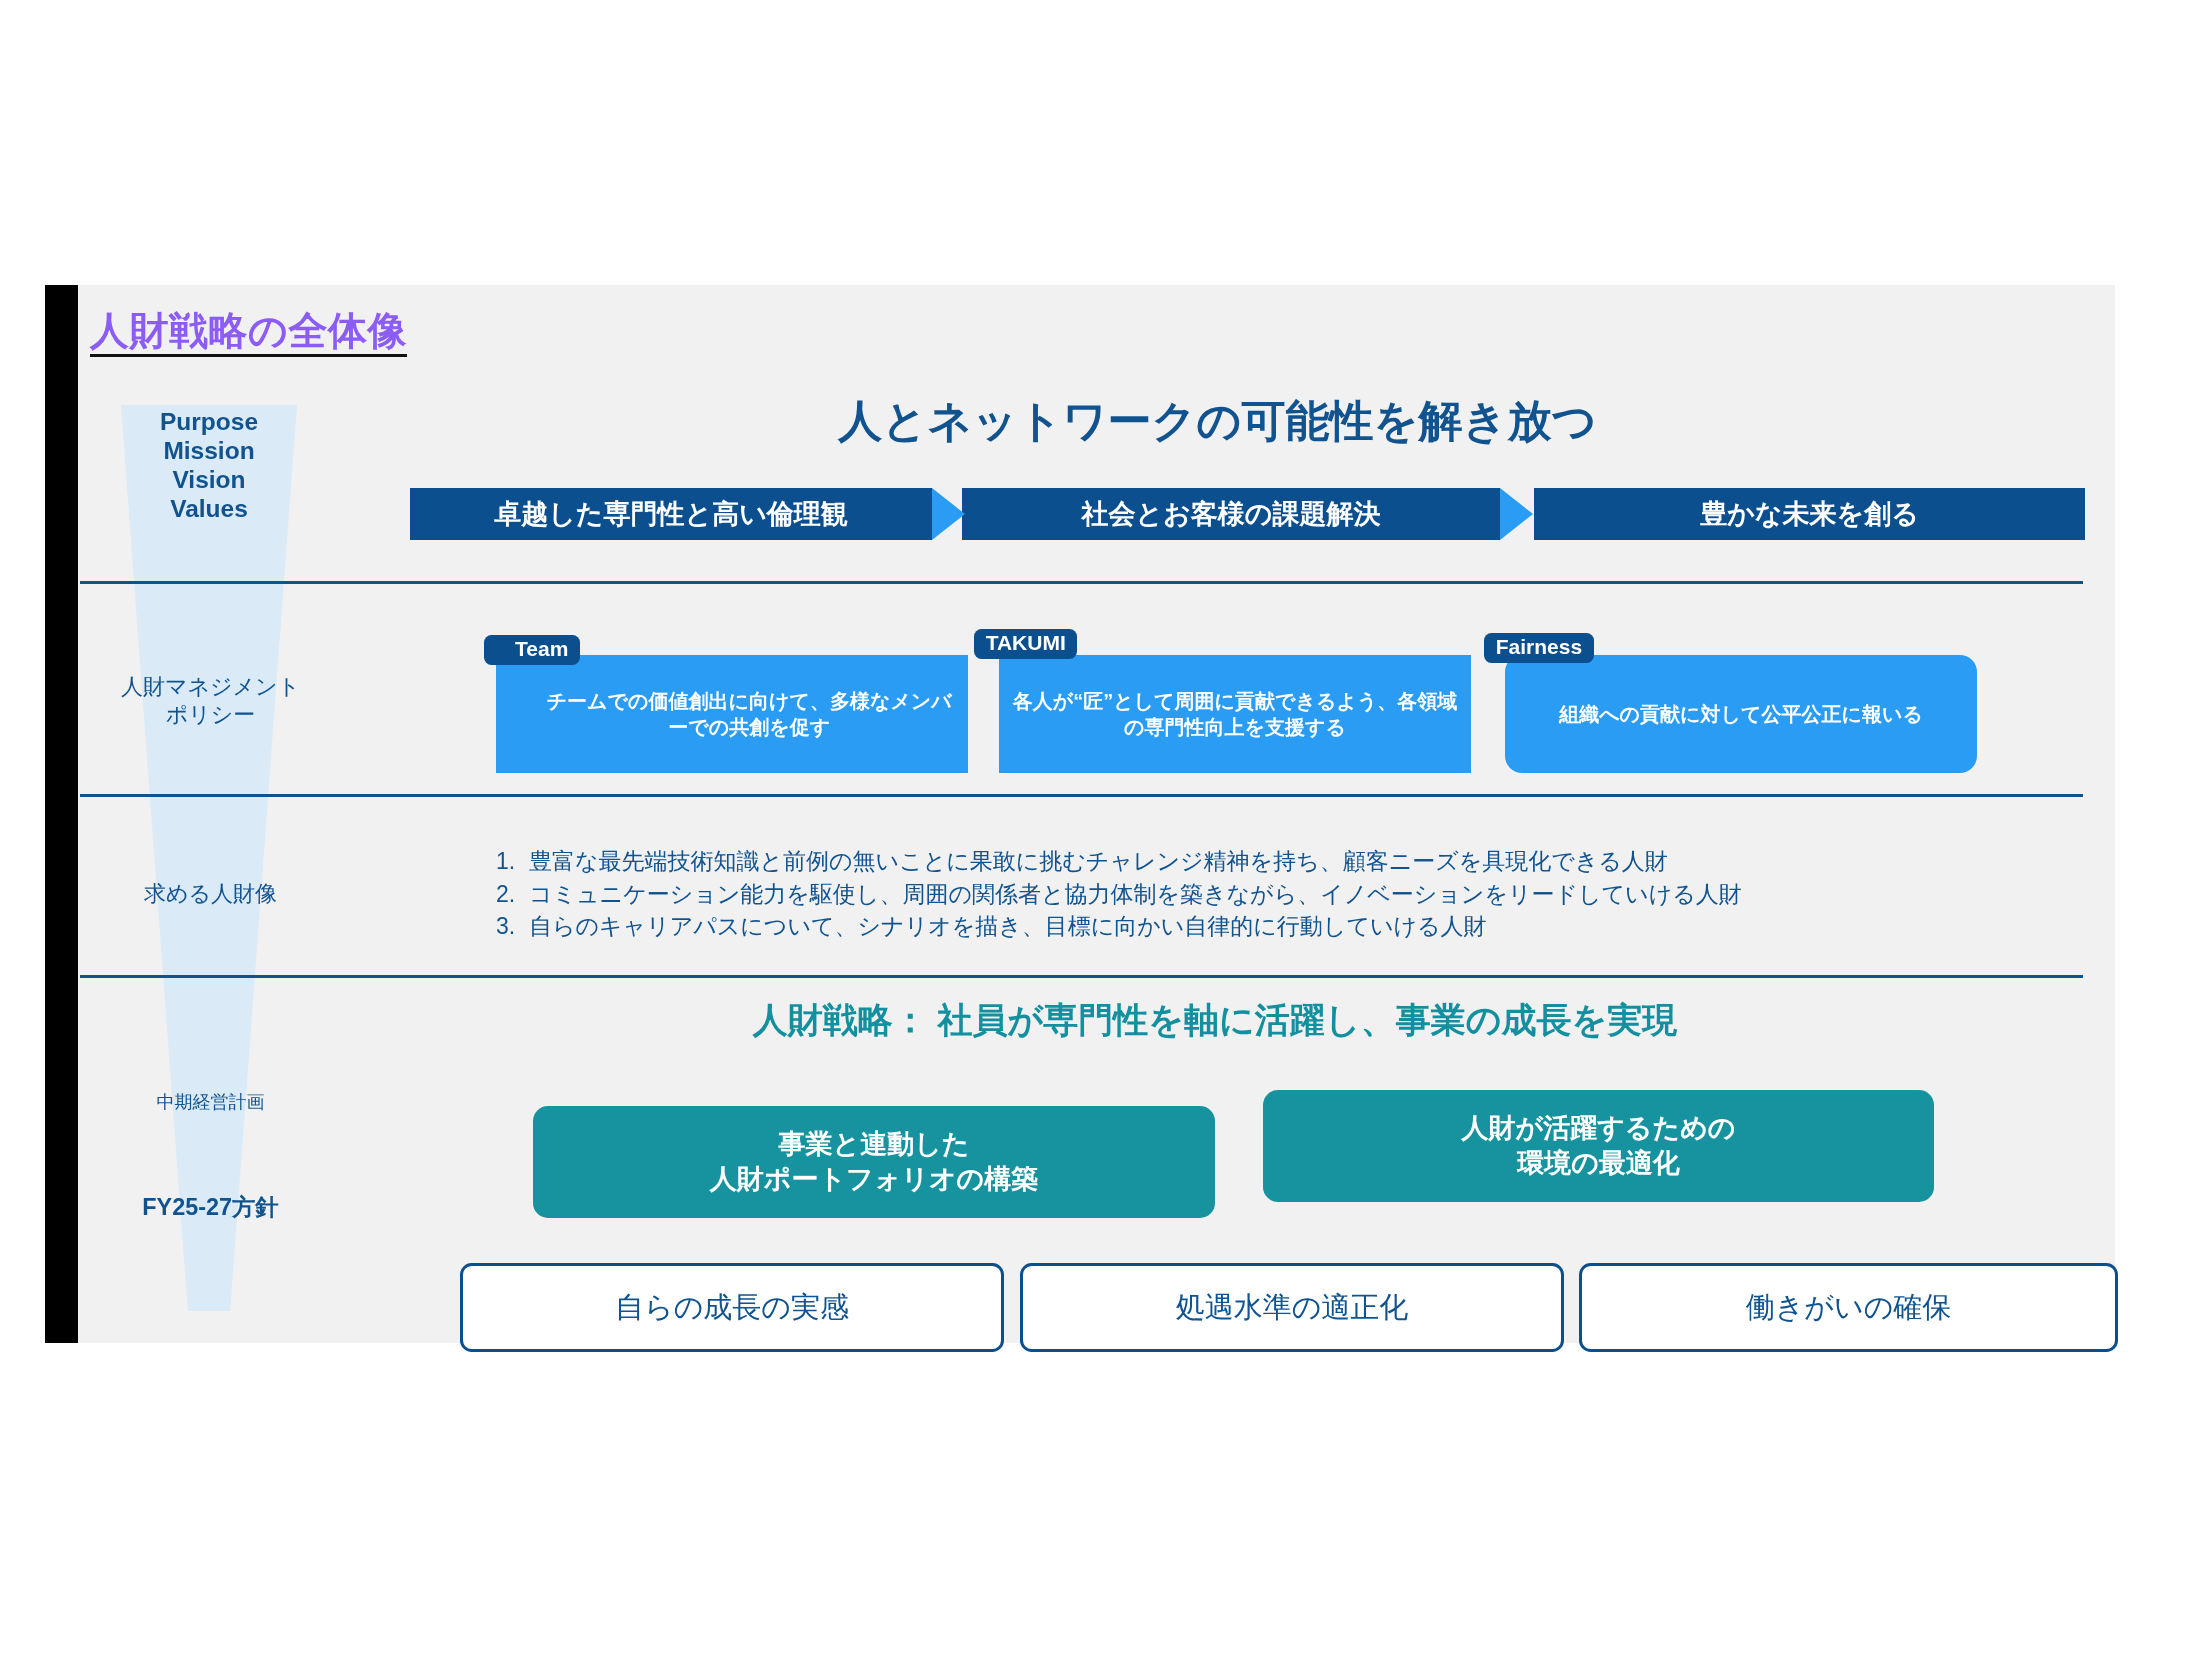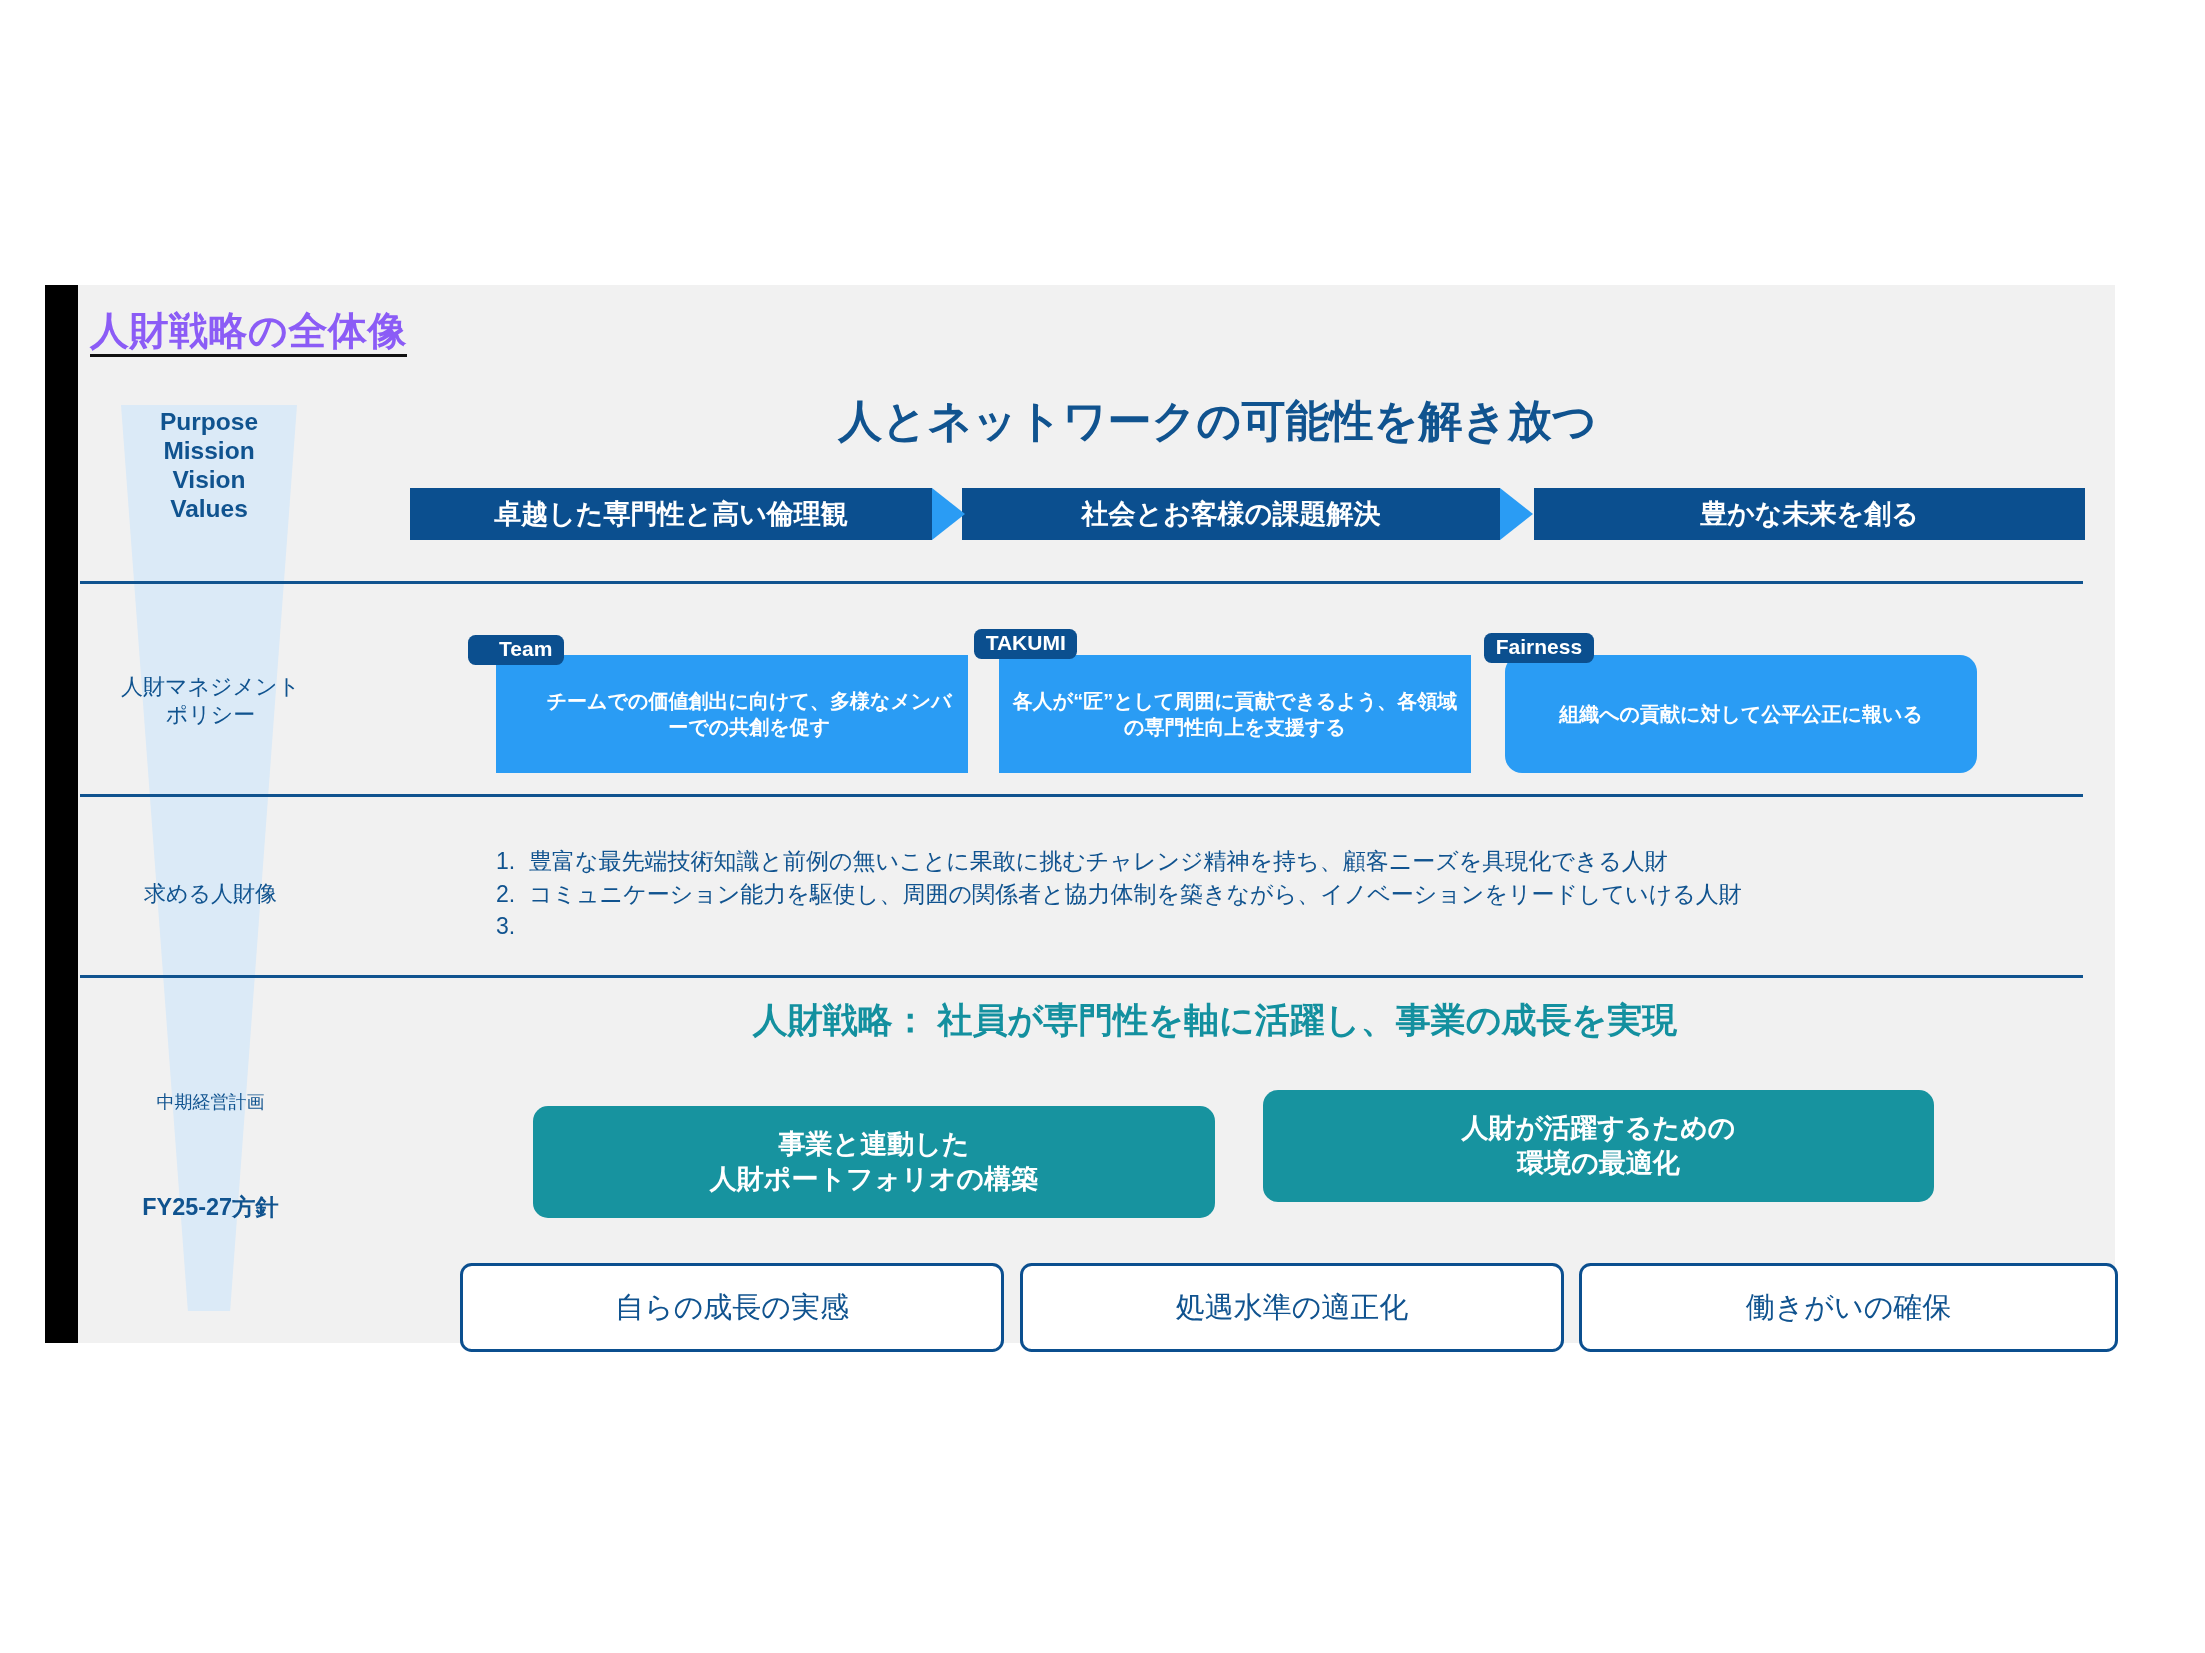--- a/index.html
+++ b/index.html
@@ -90,21 +90,21 @@
     font-size:20px;font-weight:bold;line-height:1.3;text-align:center;
     display:flex;align-items:center;justify-content:center;
     padding:0 9.6px;box-sizing:border-box;z-index:3;
   }
   .policy-tab{
     position:absolute;background:#0b4f8f;color:#ffffff;
     font-size:21px;font-weight:bold;border-radius:7.5px;
     padding:2.1px 11.7px 4.3px 11.7px;z-index:5;white-space:nowrap;
   }
   #card1{left:496px;top:655px;width:472px;height:118px;padding-left:44px;}
-  #tab1 {left:468px;top:635px;padding-left:31px;}
+  #tab1 {left:484px;top:635px;padding-left:31px;}
   #card2{left:999px;top:655px;width:472px;height:118px;}
   #tab2 {left:974px;top:629px;}
   #card3{left:1505px;top:655px;width:472px;height:118px;border-radius:17px;}
   #tab3 {left:1484px;top:633px;}
 
   
   #req-list{
     position:absolute;left:496px;top:845px;width:1593px;
     color:#10538f;font-size:23px;line-height:1.42;z-index:3;
   }
@@ -187,20 +187,21 @@
     <div class="req-item">
       <span class="req-num">1.</span>
       <span>豊富な最先端技術知識と前例の無いことに果敢に挑むチャレンジ精神を持ち、顧客ニーズを具現化できる人財</span>
     </div>
     <div class="req-item">
       <span class="req-num">2.</span>
       <span>コミュニケーション能力を駆使し、周囲の関係者と協力体制を築きながら、イノベーションをリードしていける人財</span>
     </div>
     <div class="req-item">
       <span class="req-num">3.</span>
+      <span>自らのキャリアパスについて、シナリオを描き、目標に向かい自律的に行動していける人財</span>
     </div>
   </div>
 
   <div id="rule3" class="rule"></div>
 
   <div id="label-midterm" class="row-label">中期経営計画</div>
   <div id="label-fy" class="row-label">FY25-27方針</div>
 
   <div id="strategy-headline">人財戦略： 社員が専門性を軸に活躍し、事業の成長を実現</div>
 

